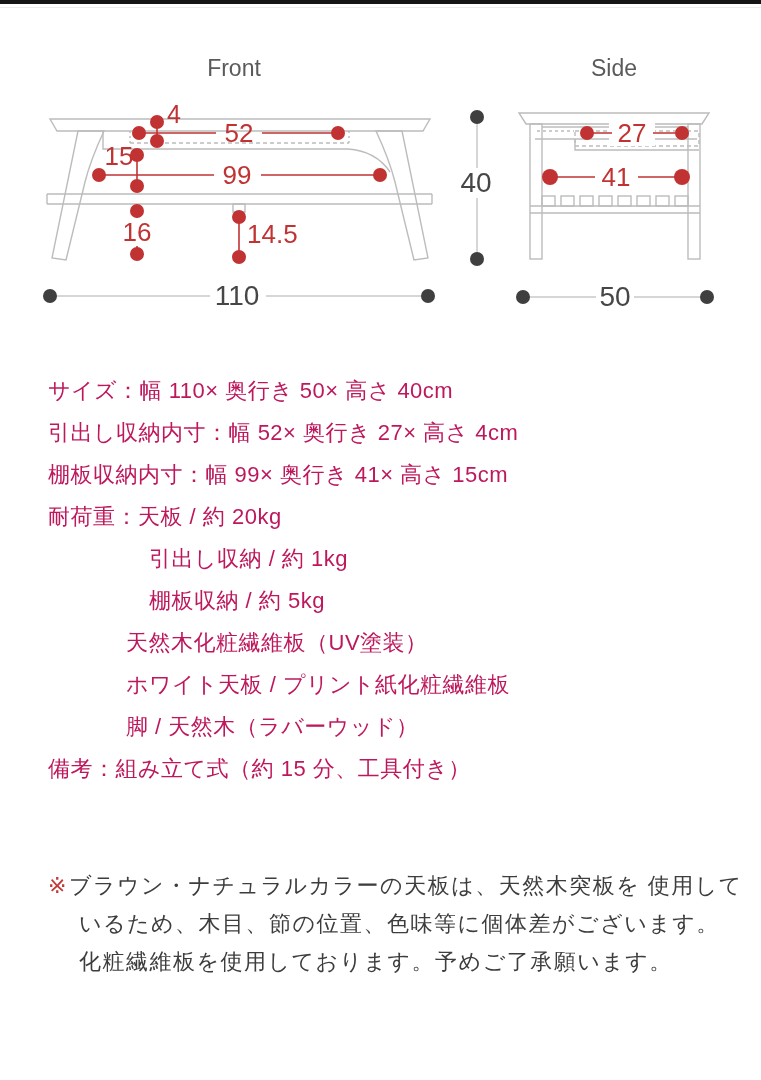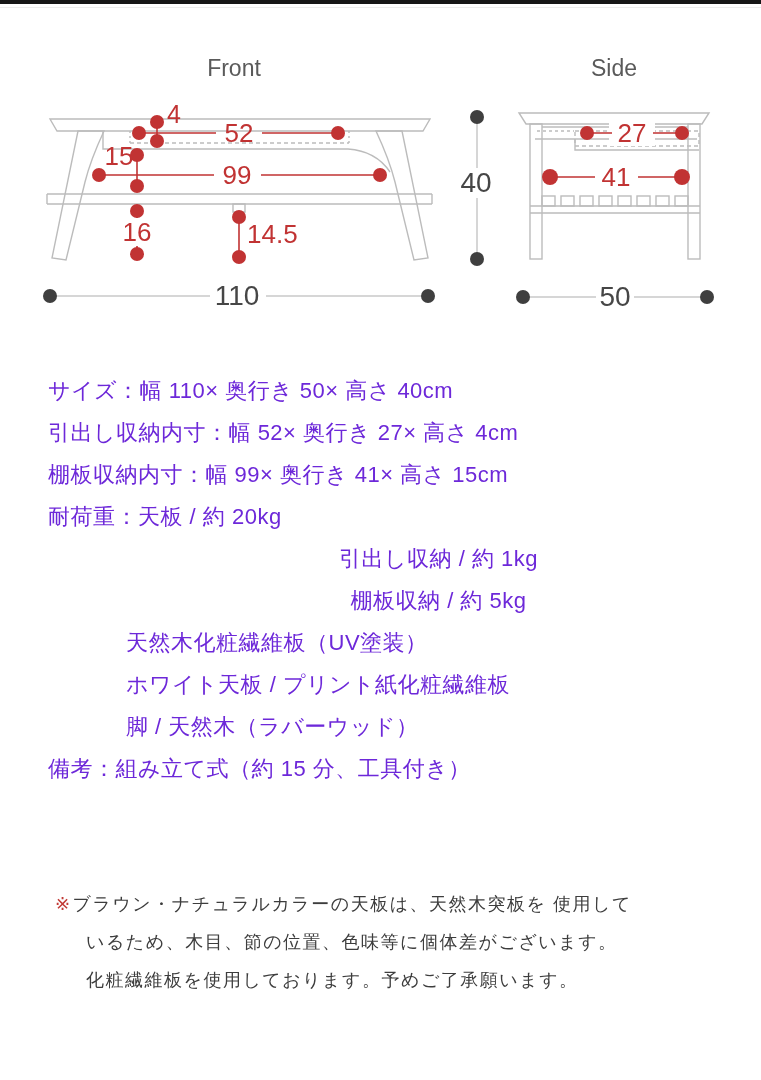--- a/index.html
+++ b/index.html
@@ -11,31 +11,31 @@
     font-family:"Liberation Sans","DejaVu Sans",sans-serif;
   }
   .top-bar{position:absolute;top:0;left:0;width:761px;height:4px;background:#161616;}
   .top-line{position:absolute;top:7px;left:0;width:761px;height:1px;background:#ededed;}
 
   .diagram-wrap{position:absolute;top:0;left:0;width:761px;height:340px;text-align:right;}
 
   
   .specs{
     position:absolute;left:48px;top:370px;width:680px;
-    color:#6d28d9;font-size:22px;letter-spacing:.5px;
+    color:#be185d;font-size:22px;letter-spacing:.5px;
   }
   .spec-line{height:42px;line-height:42px;white-space:pre;}
   .indent-0{padding-left:0;}
-  .indent-1{padding-left:101px;text-align:center;}
+  .indent-1{padding-left:101px;}
   .indent-2{padding-left:78px;}
 
   
   .notes{
-    position:absolute;left:48px;top:885px;width:690px;
-    color:#3d3d3d;font-size:18px;letter-spacing:1.5px;margin-left:7px;
+    position:absolute;left:48px;top:867px;width:690px;
+    color:#3d3d3d;font-size:22px;letter-spacing:1.5px;
   }
   .note-line{height:38px;line-height:38px;white-space:pre;}
   .note-cont{padding-left:31px;}
   .note-marker{color:#c23a36;margin-right:1px;}
 
   svg text{font-family:"Liberation Sans","DejaVu Sans",sans-serif;}
   .view-label{fill:#5a5a5a;font-size:23px;}
   .dim-red{fill:#c13333;font-size:26px;}
   .dim-red-sm{fill:#c13333;font-size:25px;}
   .dim-dark{fill:#464646;font-size:28px;}

